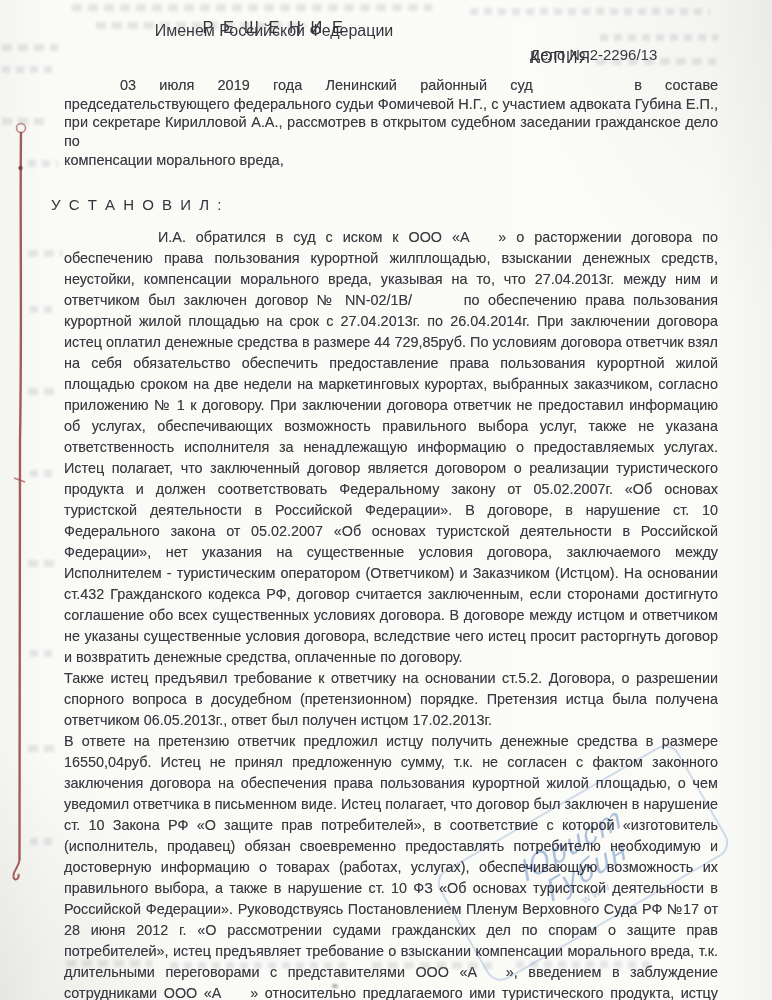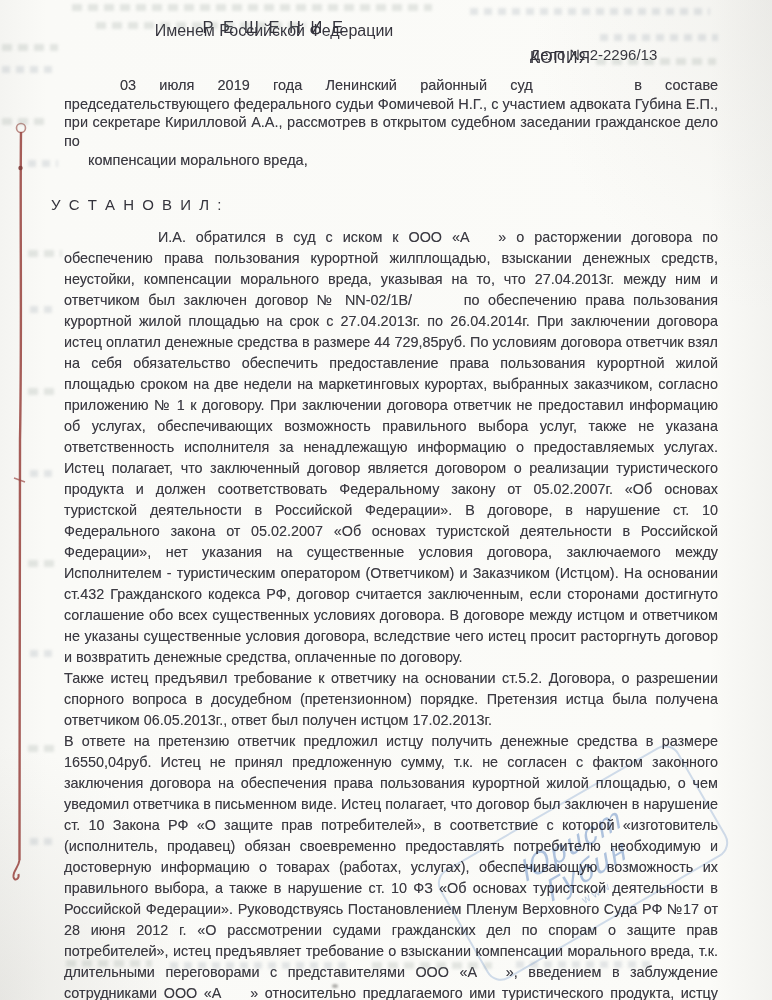--- a/index.html
+++ b/index.html
@@ -20,21 +20,21 @@
     font-size:16.5px;letter-spacing:2.5px;color:#34333c;}
   .hdr-sub{position:absolute;left:64px;top:22px;width:420px;text-align:center;
     font-size:16px;color:#36353e;}
   .copy-label{position:absolute;left:530px;top:24px;font-size:16px;letter-spacing:1px;color:#34333c;margin-top:25px;}
   .case-number{position:absolute;left:530px;top:46px;font-size:15px;color:#36353e;}
   
   .intro{position:absolute;left:64px;top:76px;width:654px;font-size:14.5px;line-height:18.7px;
     color:#3b3a42;text-shadow:0 0 .4px rgba(55,55,65,.45);}
   .intro .ln{text-align:justify;text-align-last:justify;}
   .intro .ln.first{padding-left:56px;}
-  .intro .ln.last{text-align:left;text-align-last:left;margin-left:24px;}
+  .intro .ln.last{text-align:left;text-align-last:left;}
   
   .ustanovil{position:absolute;left:51px;top:196px;width:420px;text-align:left;
     font-size:15px;letter-spacing:2px;color:#34333c;}
   
   .bodytext{position:absolute;left:64px;top:227px;width:654px;font-size:14.4px;line-height:21px;
     text-align:justify;color:#3b3a42;text-shadow:0 0 .4px rgba(55,55,65,.45);}
   .bodytext p{margin:0;}
   .bodytext p.indent{text-indent:94px;}
   
   .thread{position:absolute;left:0;top:0;pointer-events:none;}

